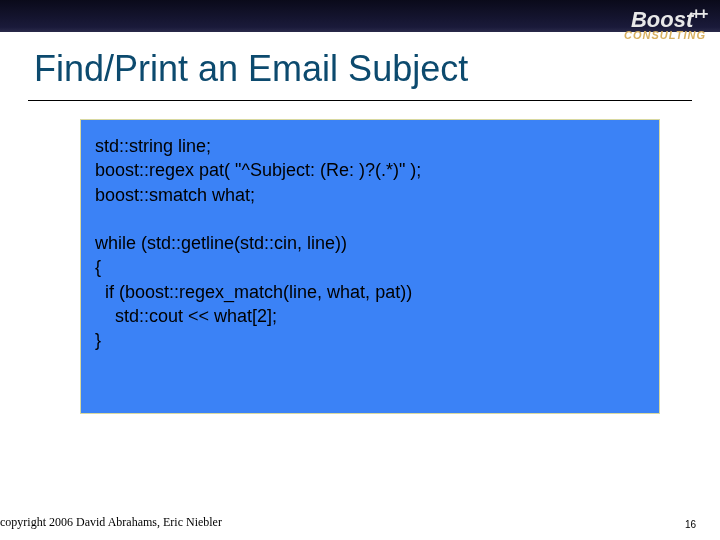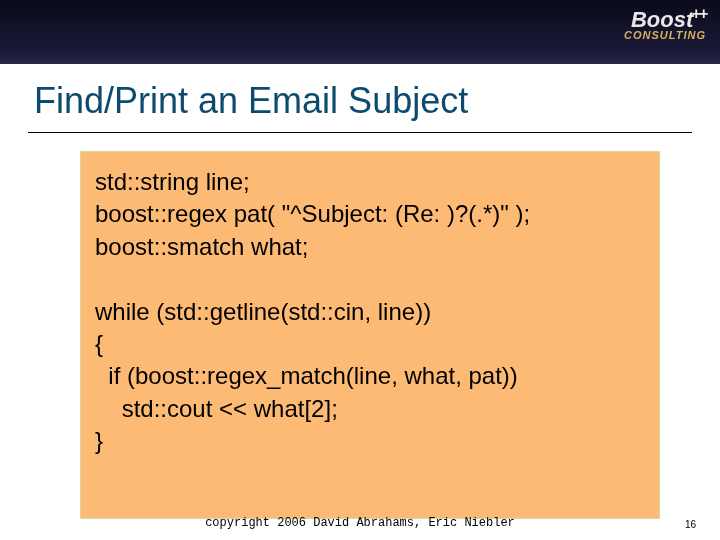--- a/index.html
+++ b/index.html
@@ -6,21 +6,21 @@
   body {
     width: 720px;
     height: 540px;
     background: #ffffff;
     font-family: Georgia, 'Times New Roman', serif;
     position: relative;
     overflow: hidden;
   }
   .header-bar {
     width: 100%;
-    height: 64px;
+    height: 32px;
     background: linear-gradient(to bottom, #0a0a1a 0%, #1a1a3a 85%, #2a2a4a 100%);
     position: relative;
   }
   .logo-wrap {
     position: absolute;
     right: 14px;
     top: 6px;
     text-align: right;
   }
   .logo-main {
@@ -55,37 +55,37 @@
     font-weight: 400;
     color: #0c4a6e;
     margin: 16px 0 10px 34px;
   }
   .title-rule {
     border: none;
     border-top: 1.5px solid #000;
     margin: 0 28px 0 28px;
   }
   .code-box {
-    background: #fdba74;
+    background: #3b82f6;
     border: 1px solid #d8d8a0;
     margin: 18px 60px 0 80px;
     padding: 14px 16px 60px 14px;
     font-family: Verdana, Geneva, sans-serif;
-    font-size: 24px;
+    font-size: 18px;
     line-height: 1.35;
     color: #000;
     white-space: pre;
   }
   .footer {
     position: absolute;
     bottom: 10px;
     left: 0;
     width: 100%;
-    text-align: center;
-    font-family: Liberation Mono, monospace;
+    text-align: left;
+    font-family: Liberation Serif, serif;
     font-size: 12px;
     color: #000;
   }
   .page-num {
     position: absolute;
     bottom: 10px;
     right: 24px;
     font-family: Arial, Helvetica, sans-serif;
     font-size: 10px;
     color: #000;

